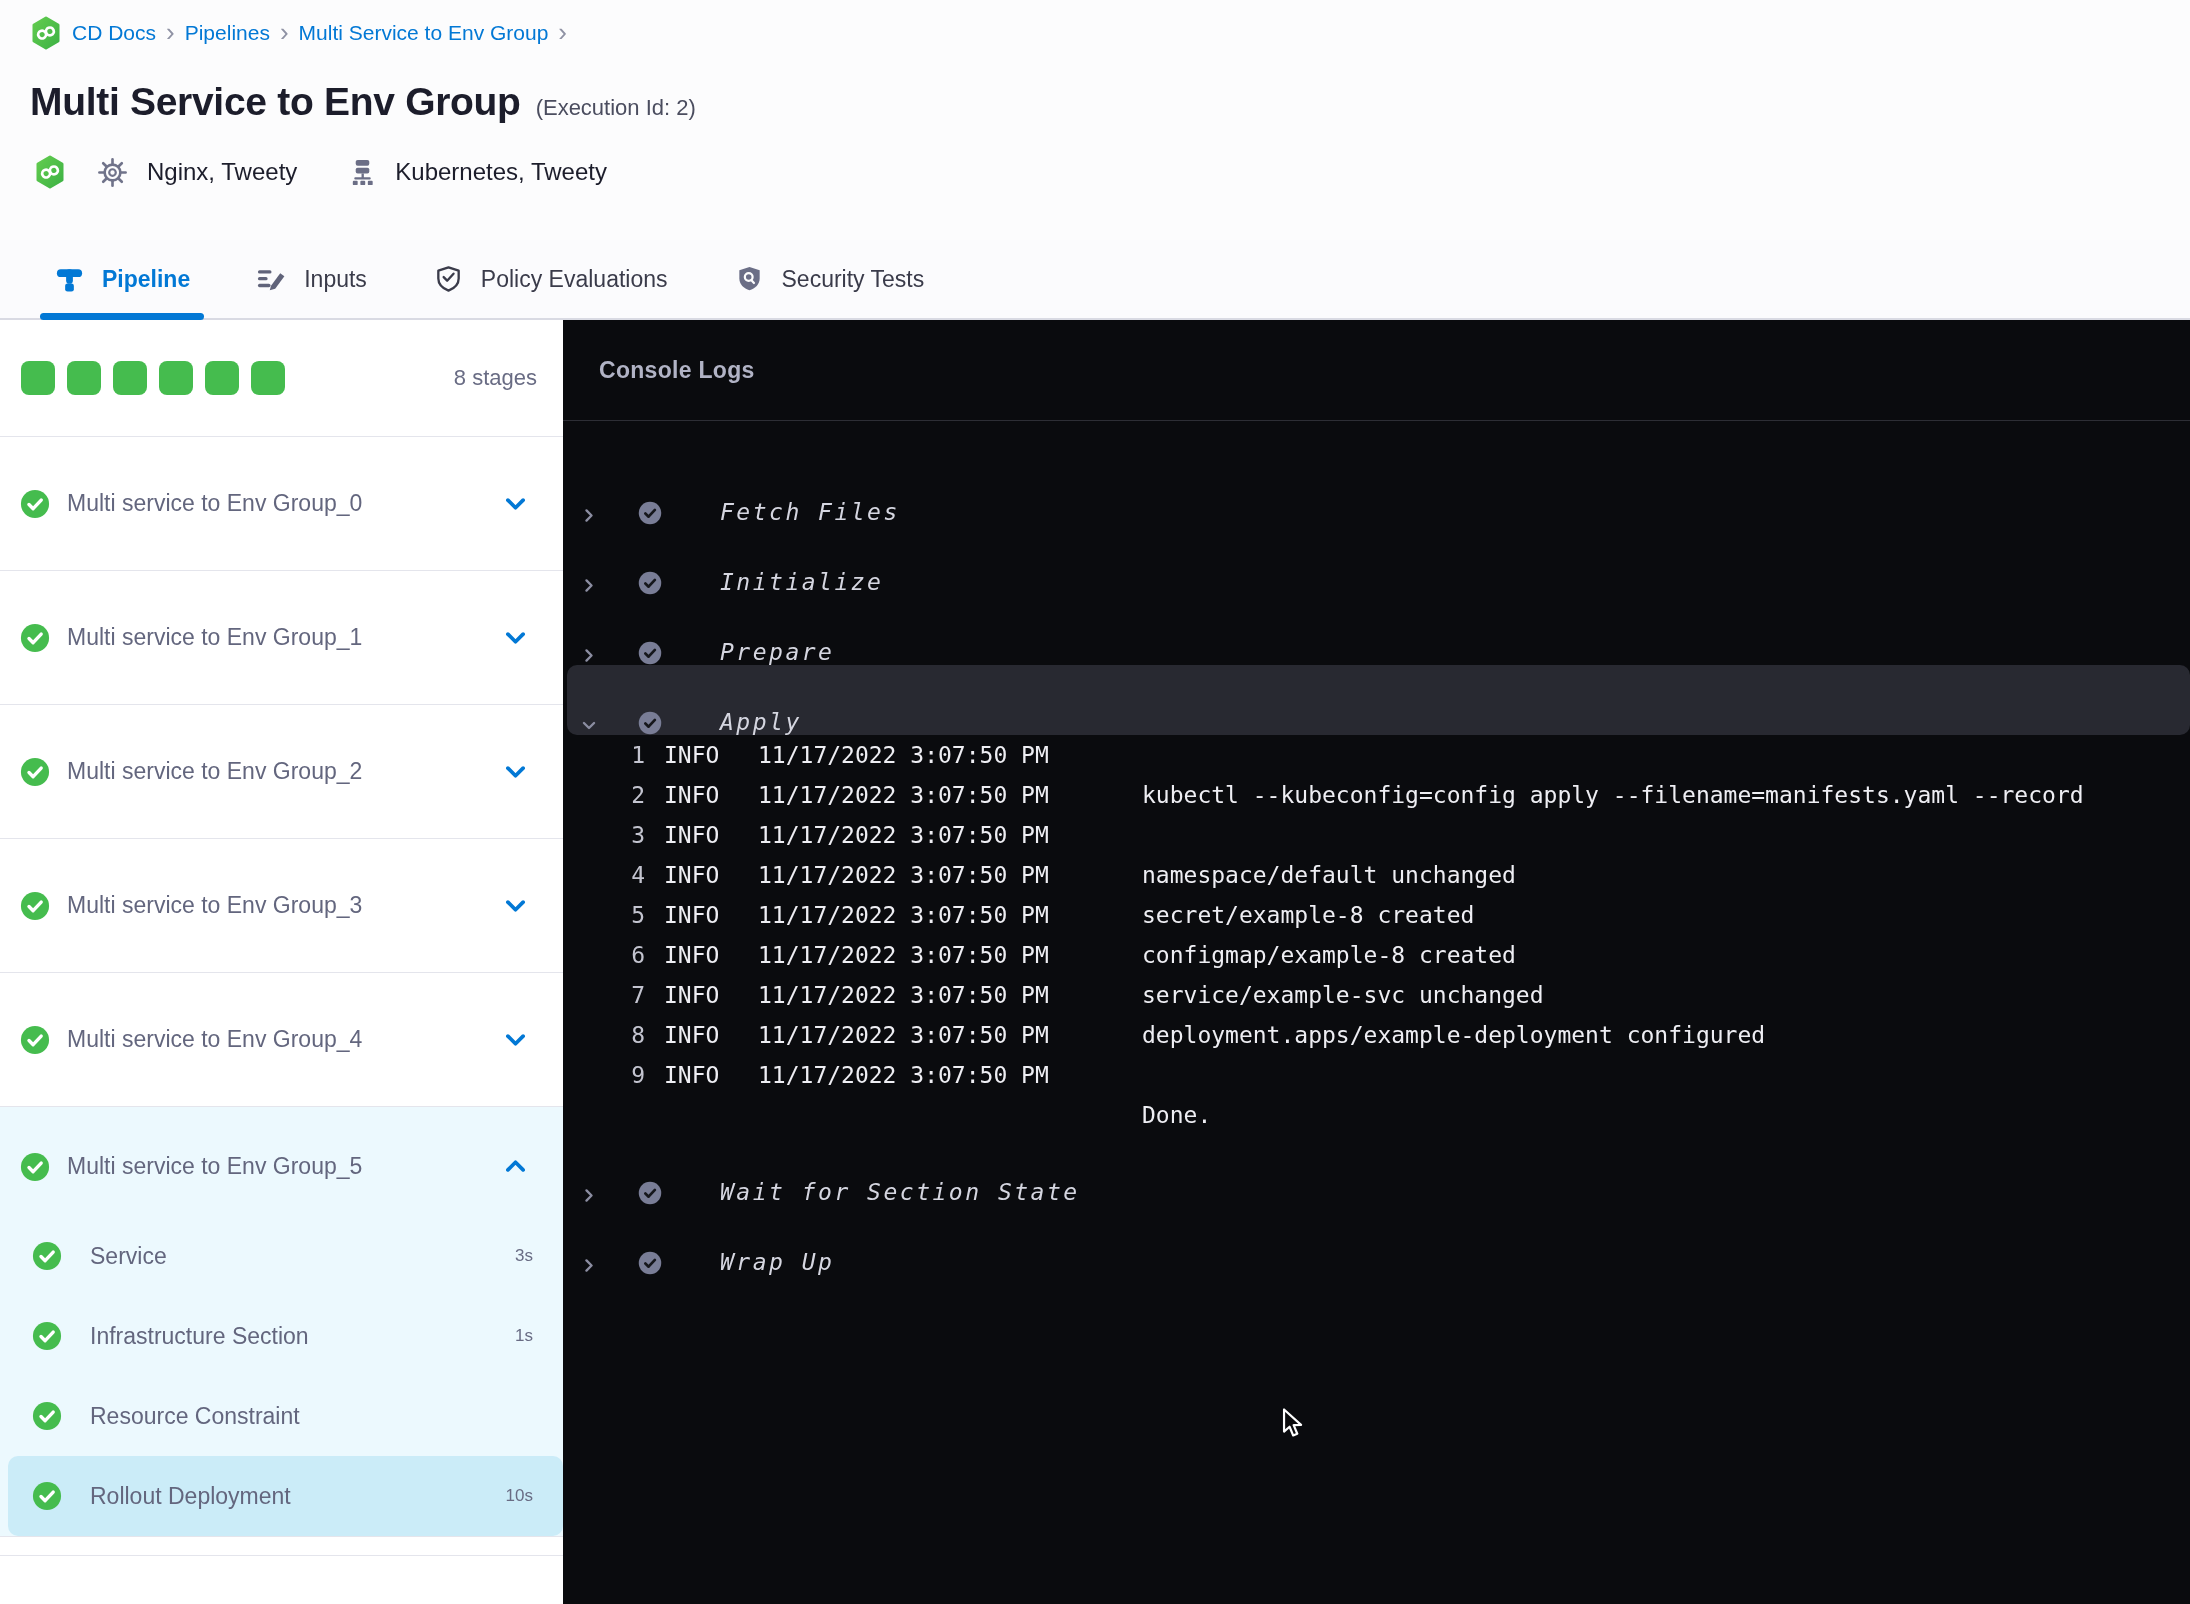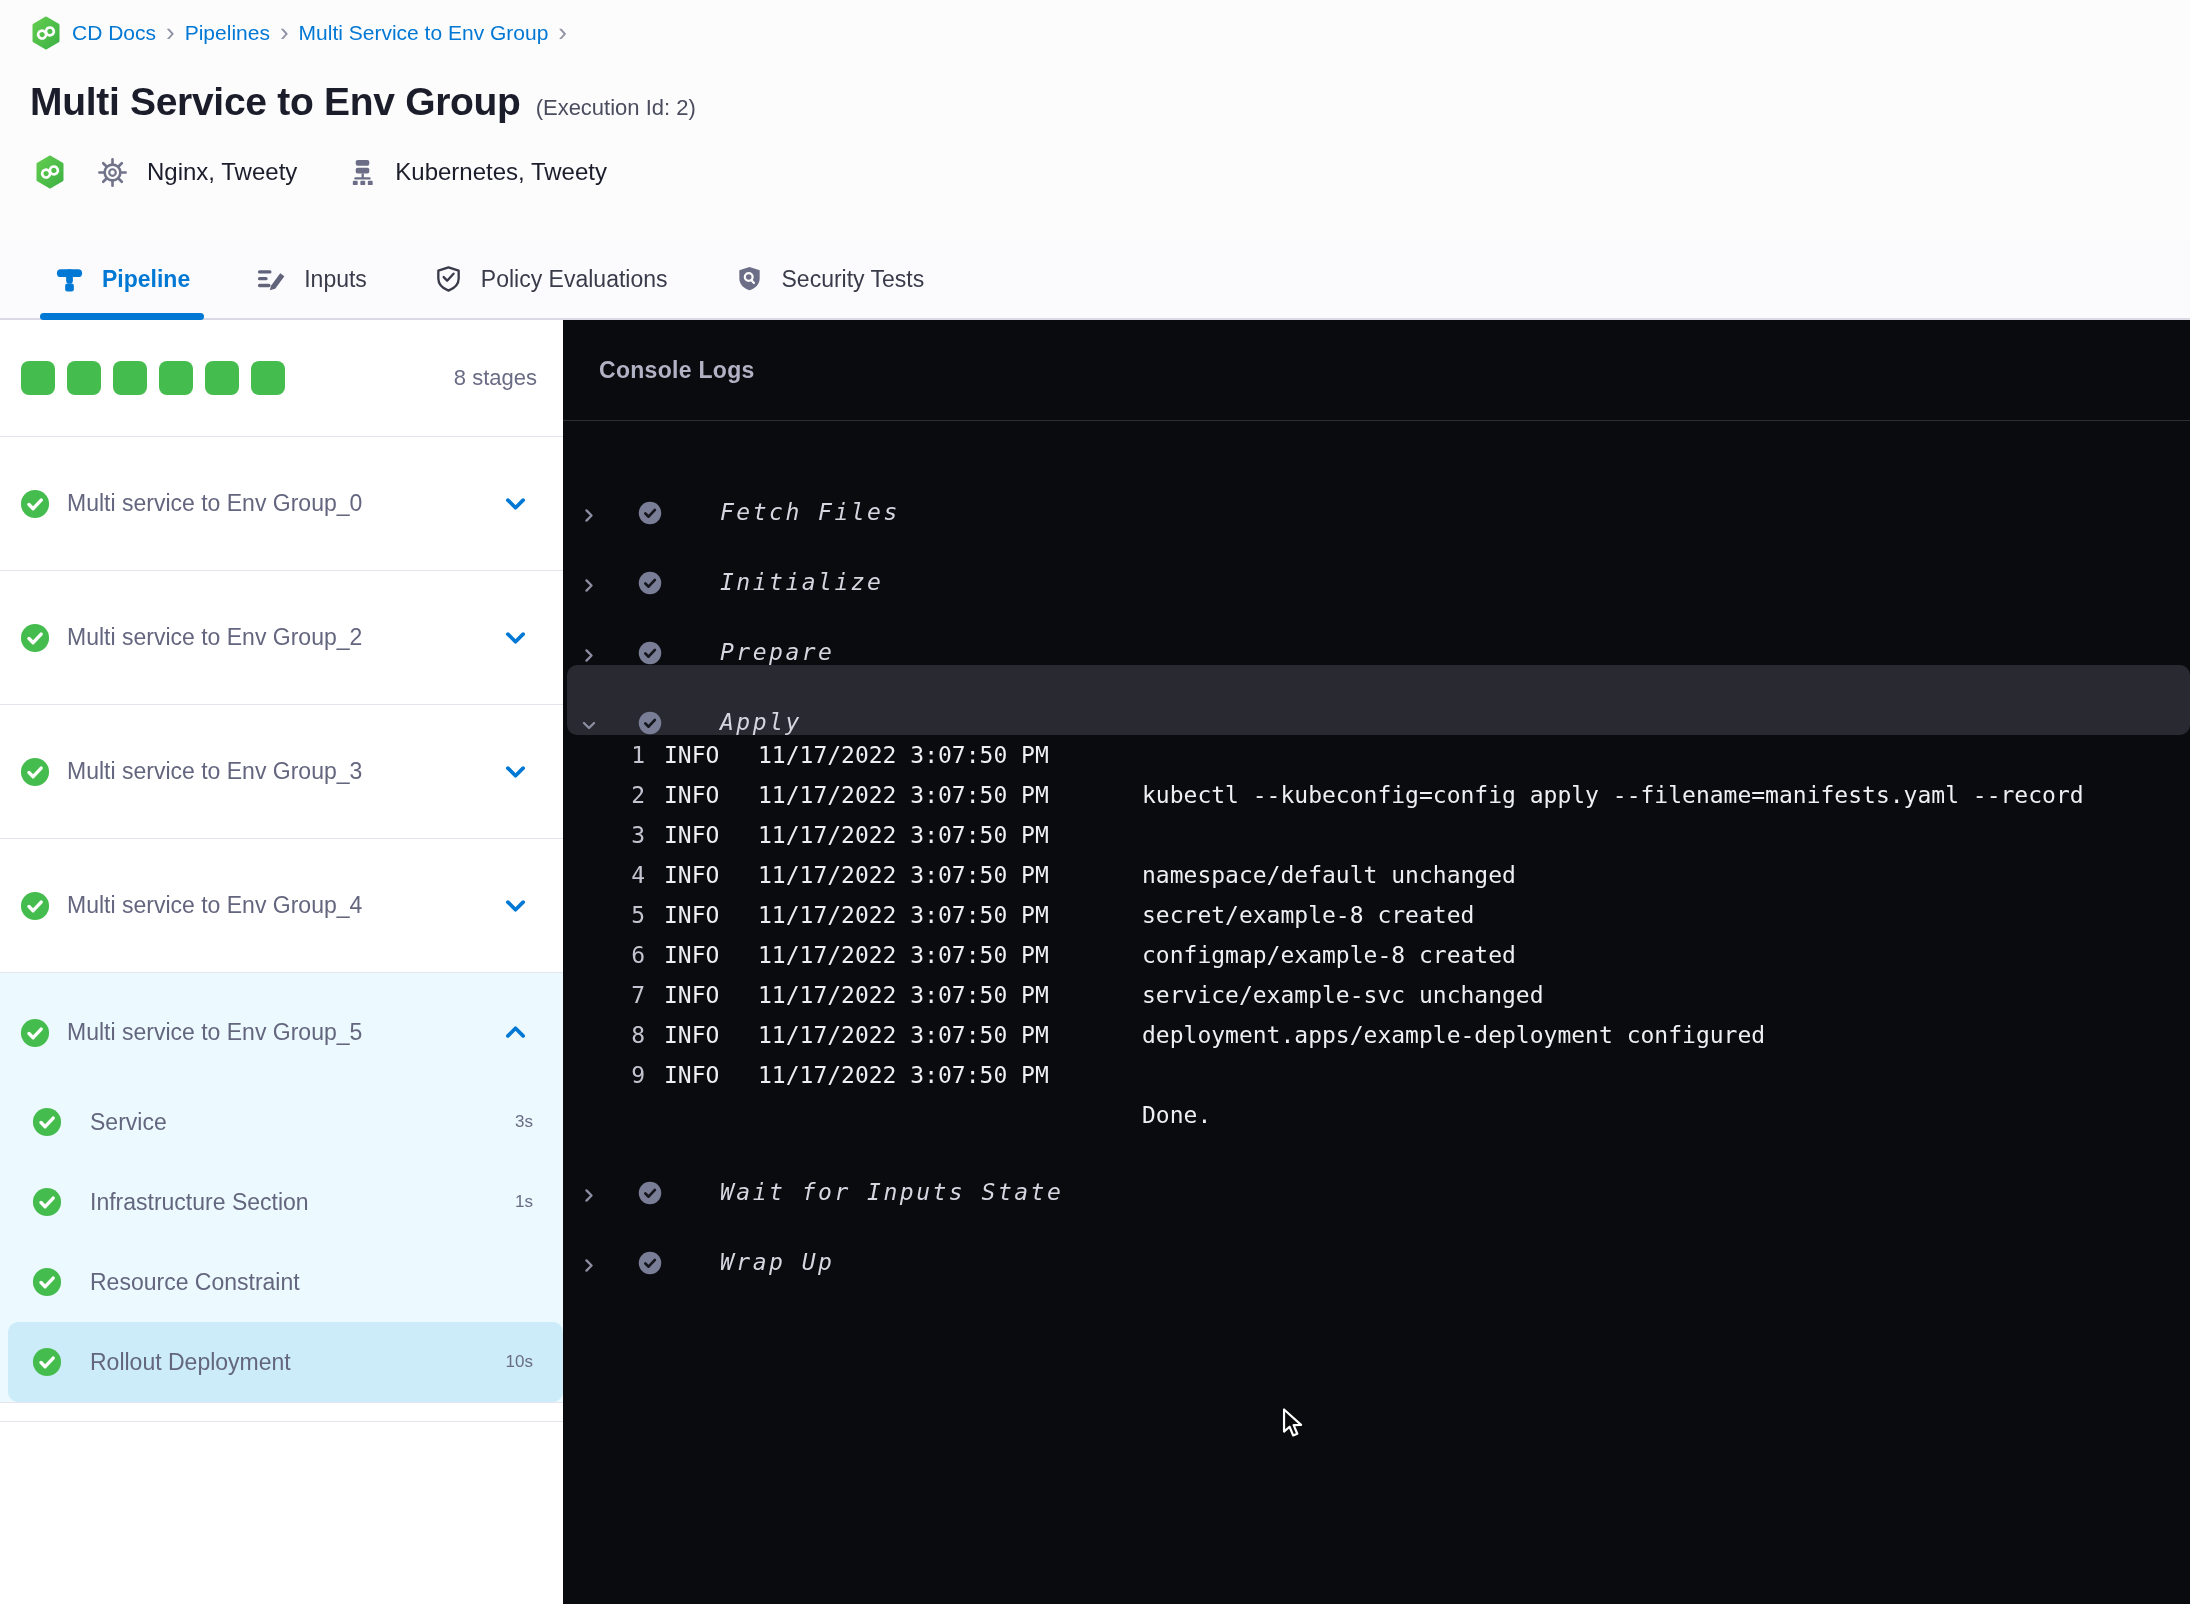--- a/index.html
+++ b/index.html
@@ -217,20 +217,34 @@
           </svg>
         </span>
     </div>
       <div class="stage-row">
       <span class="icon">
   <svg width="30" height="30" viewBox="0 0 32 32">
             <circle cx="16" cy="16" r="15" fill="#45BC4E"></circle>
   <path d="M9.6 16.6 l4.4 4.4 8.6 -9.2" fill="none" stroke="#fff" stroke-width="3.6" stroke-linecap="round" stroke-linejoin="round"></path>
           </svg>
         </span>
+        <span class="stage-label">Multi service to Env Group_1</span>
+        <span class="icon">
+  <svg width="27" height="27" viewBox="0 0 32 32" style="transform:rotate(0deg)">
+  <path d="M7 12 l9 9 9 -9" fill="none" stroke="#0278D5" stroke-width="4.4" stroke-linecap="round" stroke-linejoin="round"></path>
+          </svg>
+        </span>
+    </div>
+      <div class="stage-row">
+      <span class="icon">
+  <svg width="30" height="30" viewBox="0 0 32 32">
+            <circle cx="16" cy="16" r="15" fill="#45BC4E"></circle>
+  <path d="M9.6 16.6 l4.4 4.4 8.6 -9.2" fill="none" stroke="#fff" stroke-width="3.6" stroke-linecap="round" stroke-linejoin="round"></path>
+          </svg>
+        </span>
         <span class="stage-label">Multi service to Env Group_2</span>
         <span class="icon">
   <svg width="27" height="27" viewBox="0 0 32 32" style="transform:rotate(0deg)">
   <path d="M7 12 l9 9 9 -9" fill="none" stroke="#0278D5" stroke-width="4.4" stroke-linecap="round" stroke-linejoin="round"></path>
           </svg>
         </span>
     </div>
       <div class="stage-row">
       <span class="icon">
   <svg width="30" height="30" viewBox="0 0 32 32">
@@ -455,21 +469,21 @@
           </svg>
         </span>
         <span class="st-ic">
           <span class="icon">
   <svg width="24" height="24" viewBox="0 0 32 32">
               <circle cx="16" cy="16" r="15" fill="#797d96"></circle>
   <path d="M9.8 16.6 l4.3 4.3 8.4 -9" fill="none" stroke="#16171c" stroke-width="3.6" stroke-linecap="round" stroke-linejoin="round"></path>
             </svg>
           </span>
         </span>
-      <span class="cstep-label">Wait for Inputs State</span>
+      <span class="cstep-label">Wait for Section State</span>
     </div>
       <div class="cstep mono">
       <span class="icon chev">
   <svg width="19" height="19" viewBox="0 0 32 32" style="transform:rotate(-90deg)">
   <path d="M7 11.5 l9 9 9 -9" fill="none" stroke="#8b8da1" stroke-width="4.2" stroke-linecap="round" stroke-linejoin="round"></path>
           </svg>
         </span>
         <span class="st-ic">
           <span class="icon">
   <svg width="24" height="24" viewBox="0 0 32 32">

